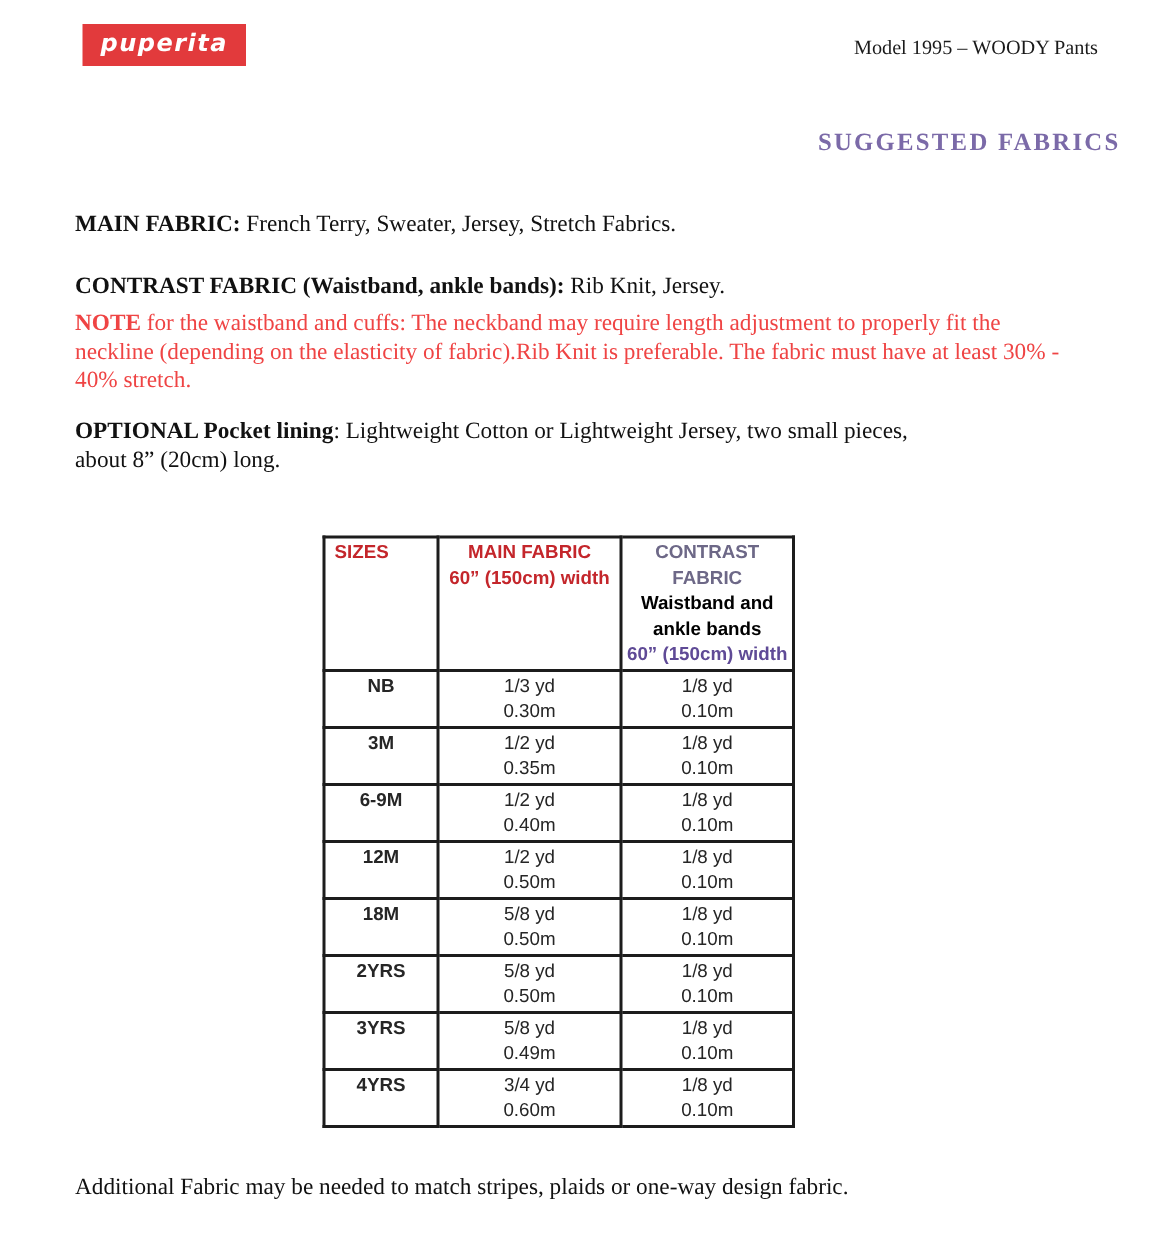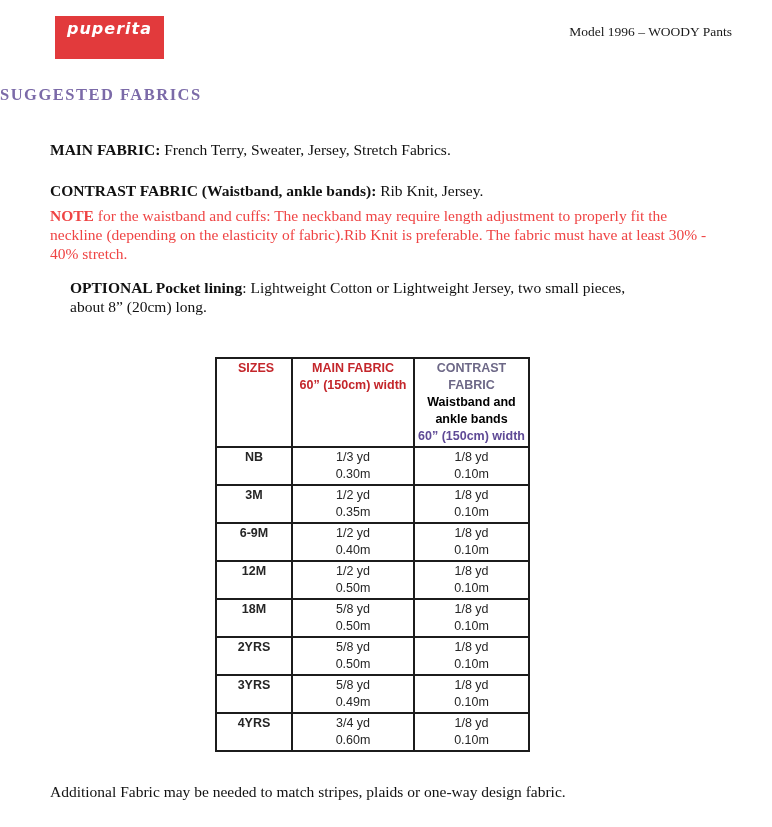--- a/index.html
+++ b/index.html
@@ -4,62 +4,62 @@
 <style>
   html, body { margin:0; padding:0; }
   body {
     width:772px; height:827px; background:#ffffff; position:relative;
     font-family:"Liberation Serif", serif; color:#111111; overflow:hidden;
   }
   .logo {
     position:absolute; left:55px; top:16px;
     background:#e23a3c; color:#ffffff;
     font-family:"DejaVu Sans", sans-serif; font-style:italic; font-weight:bold;
-    font-size:16px; line-height:1; padding:5px 12px 22px 12px; letter-spacing:1px;
+    font-size:16px; line-height:1; padding:5px 12px 7px 12px; letter-spacing:1px;
   }
   .model-label {
     position:absolute; top:24px; right:40px;
     font-size:13.5px; color:#1a1a1a;
   }
   .page-title {
-    position:absolute; top:85px; left:0; right:25px; text-align:left;
+    position:absolute; top:85px; left:0; right:25px; text-align:right;
     color:#7b6aa8; font-weight:bold; font-size:16.5px; letter-spacing:1.5px;
   }
   .para { position:absolute; left:50px; right:60px; font-size:15.5px; line-height:19px; }
   #p-main     { top:140px; }
   #p-contrast { top:181px; }
   #p-note     { top:206px; color:#ef4444; right:55px; }
-  #p-optional { top:278px;margin-left:20px; }
+  #p-optional { top:278px; }
   #p-footer   { top:782px; }
 
   table.fabric-table {
     position:absolute; left:215px; top:357px;
     border-collapse:collapse; table-layout:fixed;
     font-family:"Liberation Sans", sans-serif; font-size:12.5px; line-height:17px;
     color:#262626; text-align:center;
   }
   .fabric-table td { border:2px solid #1c1c1c; padding:1px 2px; vertical-align:top; }
   .fabric-table col.c1 { width:76px; }
   .fabric-table col.c2 { width:122px; }
   .fabric-table col.c3 { width:115px; }
   .fabric-table .hdr-row td { height:68px; }
-  .fabric-table .sizes-hdr { text-align:center; padding-left:6px; color:#c4262b; font-weight:bold; }
+  .fabric-table .sizes-hdr { text-align:left; padding-left:6px; color:#c4262b; font-weight:bold; }
   .fabric-table .main-hdr  { color:#c4262b; font-weight:bold; }
   .fabric-table .contrast-hdr { font-weight:bold; }
   .contrast-l1 { color:#6d6887; }
   .contrast-l2, .contrast-l3 { color:#000000; }
   .contrast-l4 { color:#5f4a96; }
   .fabric-table .data-row td { height:32px; }
   .size-label { font-weight:bold; }
 </style>
 </head>
 <body>
 
 <div class="logo">puperita</div>
-<div class="model-label">Model 1996 – WOODY Pants</div>
+<div class="model-label">Model 1995 – WOODY Pants</div>
 
 <div class="page-title">SUGGESTED FABRICS</div>
 
 <div class="para" id="p-main"><b>MAIN FABRIC:</b><span> French Terry, Sweater, Jersey, Stretch Fabrics.</span></div>
 
 <div class="para" id="p-contrast"><b>CONTRAST FABRIC (Waistband, ankle bands):</b><span> Rib Knit, Jersey.</span></div>
 
 <div class="para" id="p-note">
   <div><b>NOTE</b><span> for the waistband and cuffs: The neckband may require length adjustment to properly fit the</span></div>
   <div>neckline (depending on the elasticity of fabric).Rib Knit is preferable. The fabric must have at least 30% -</div>

